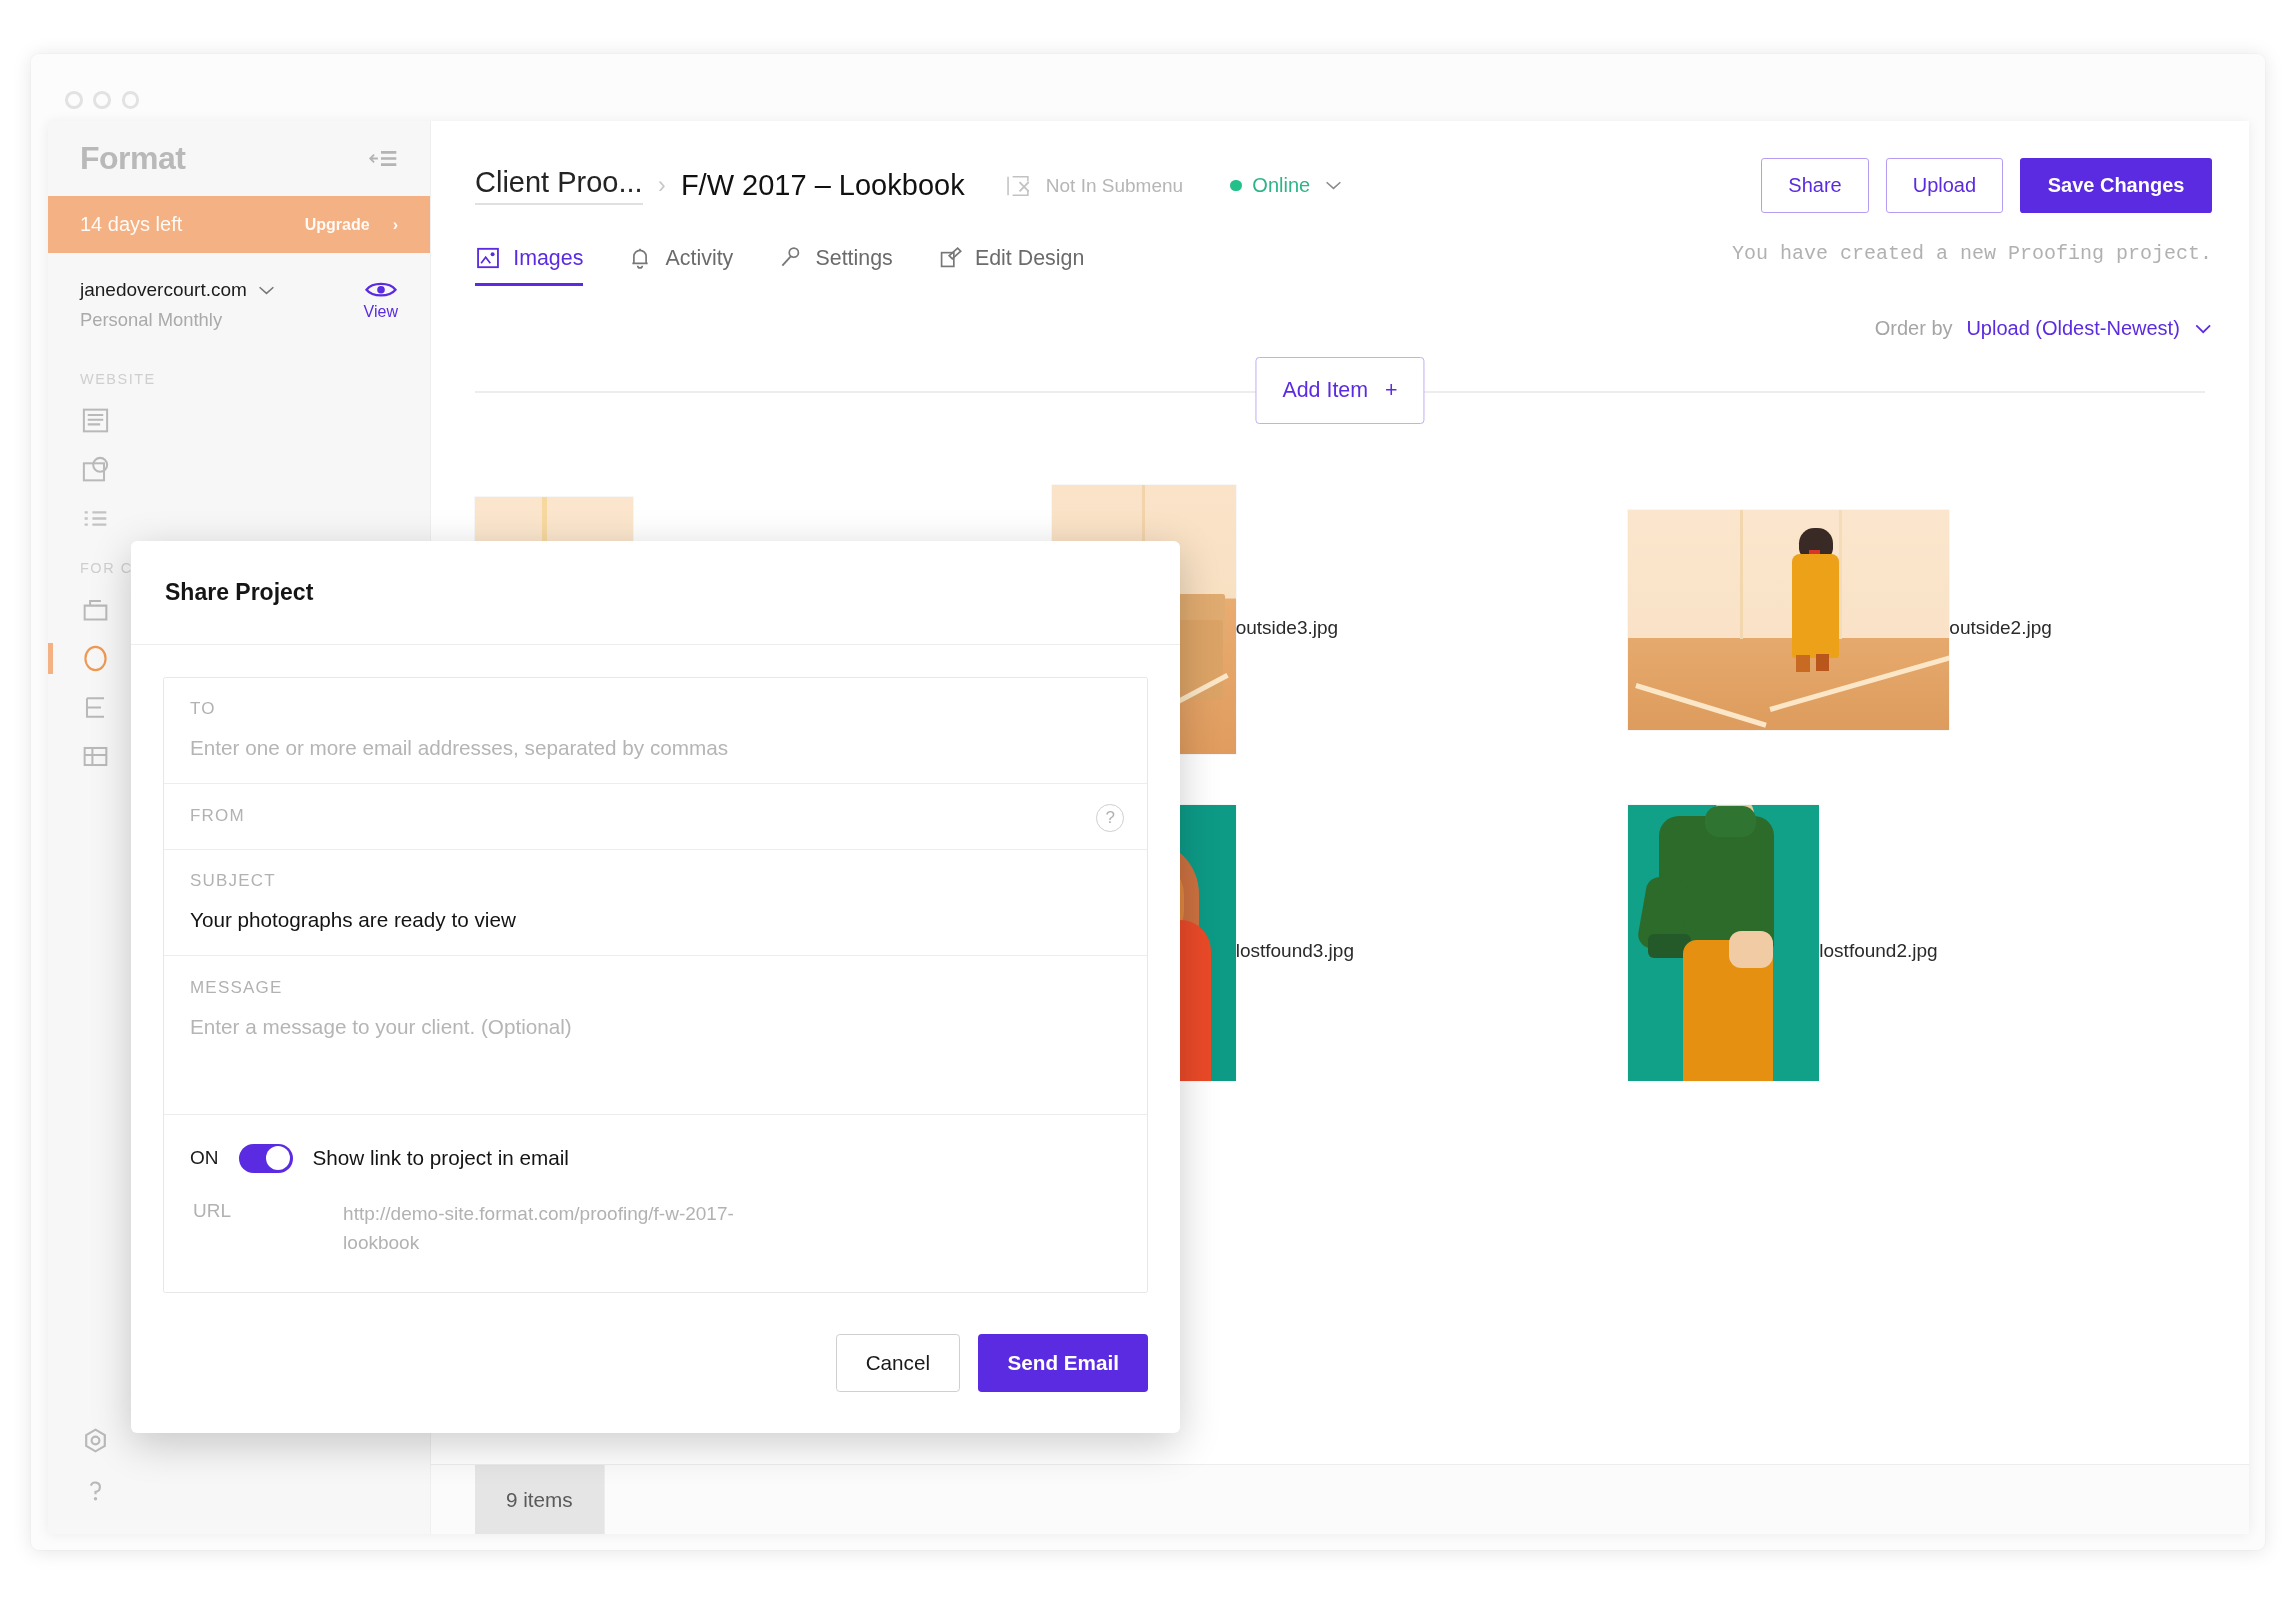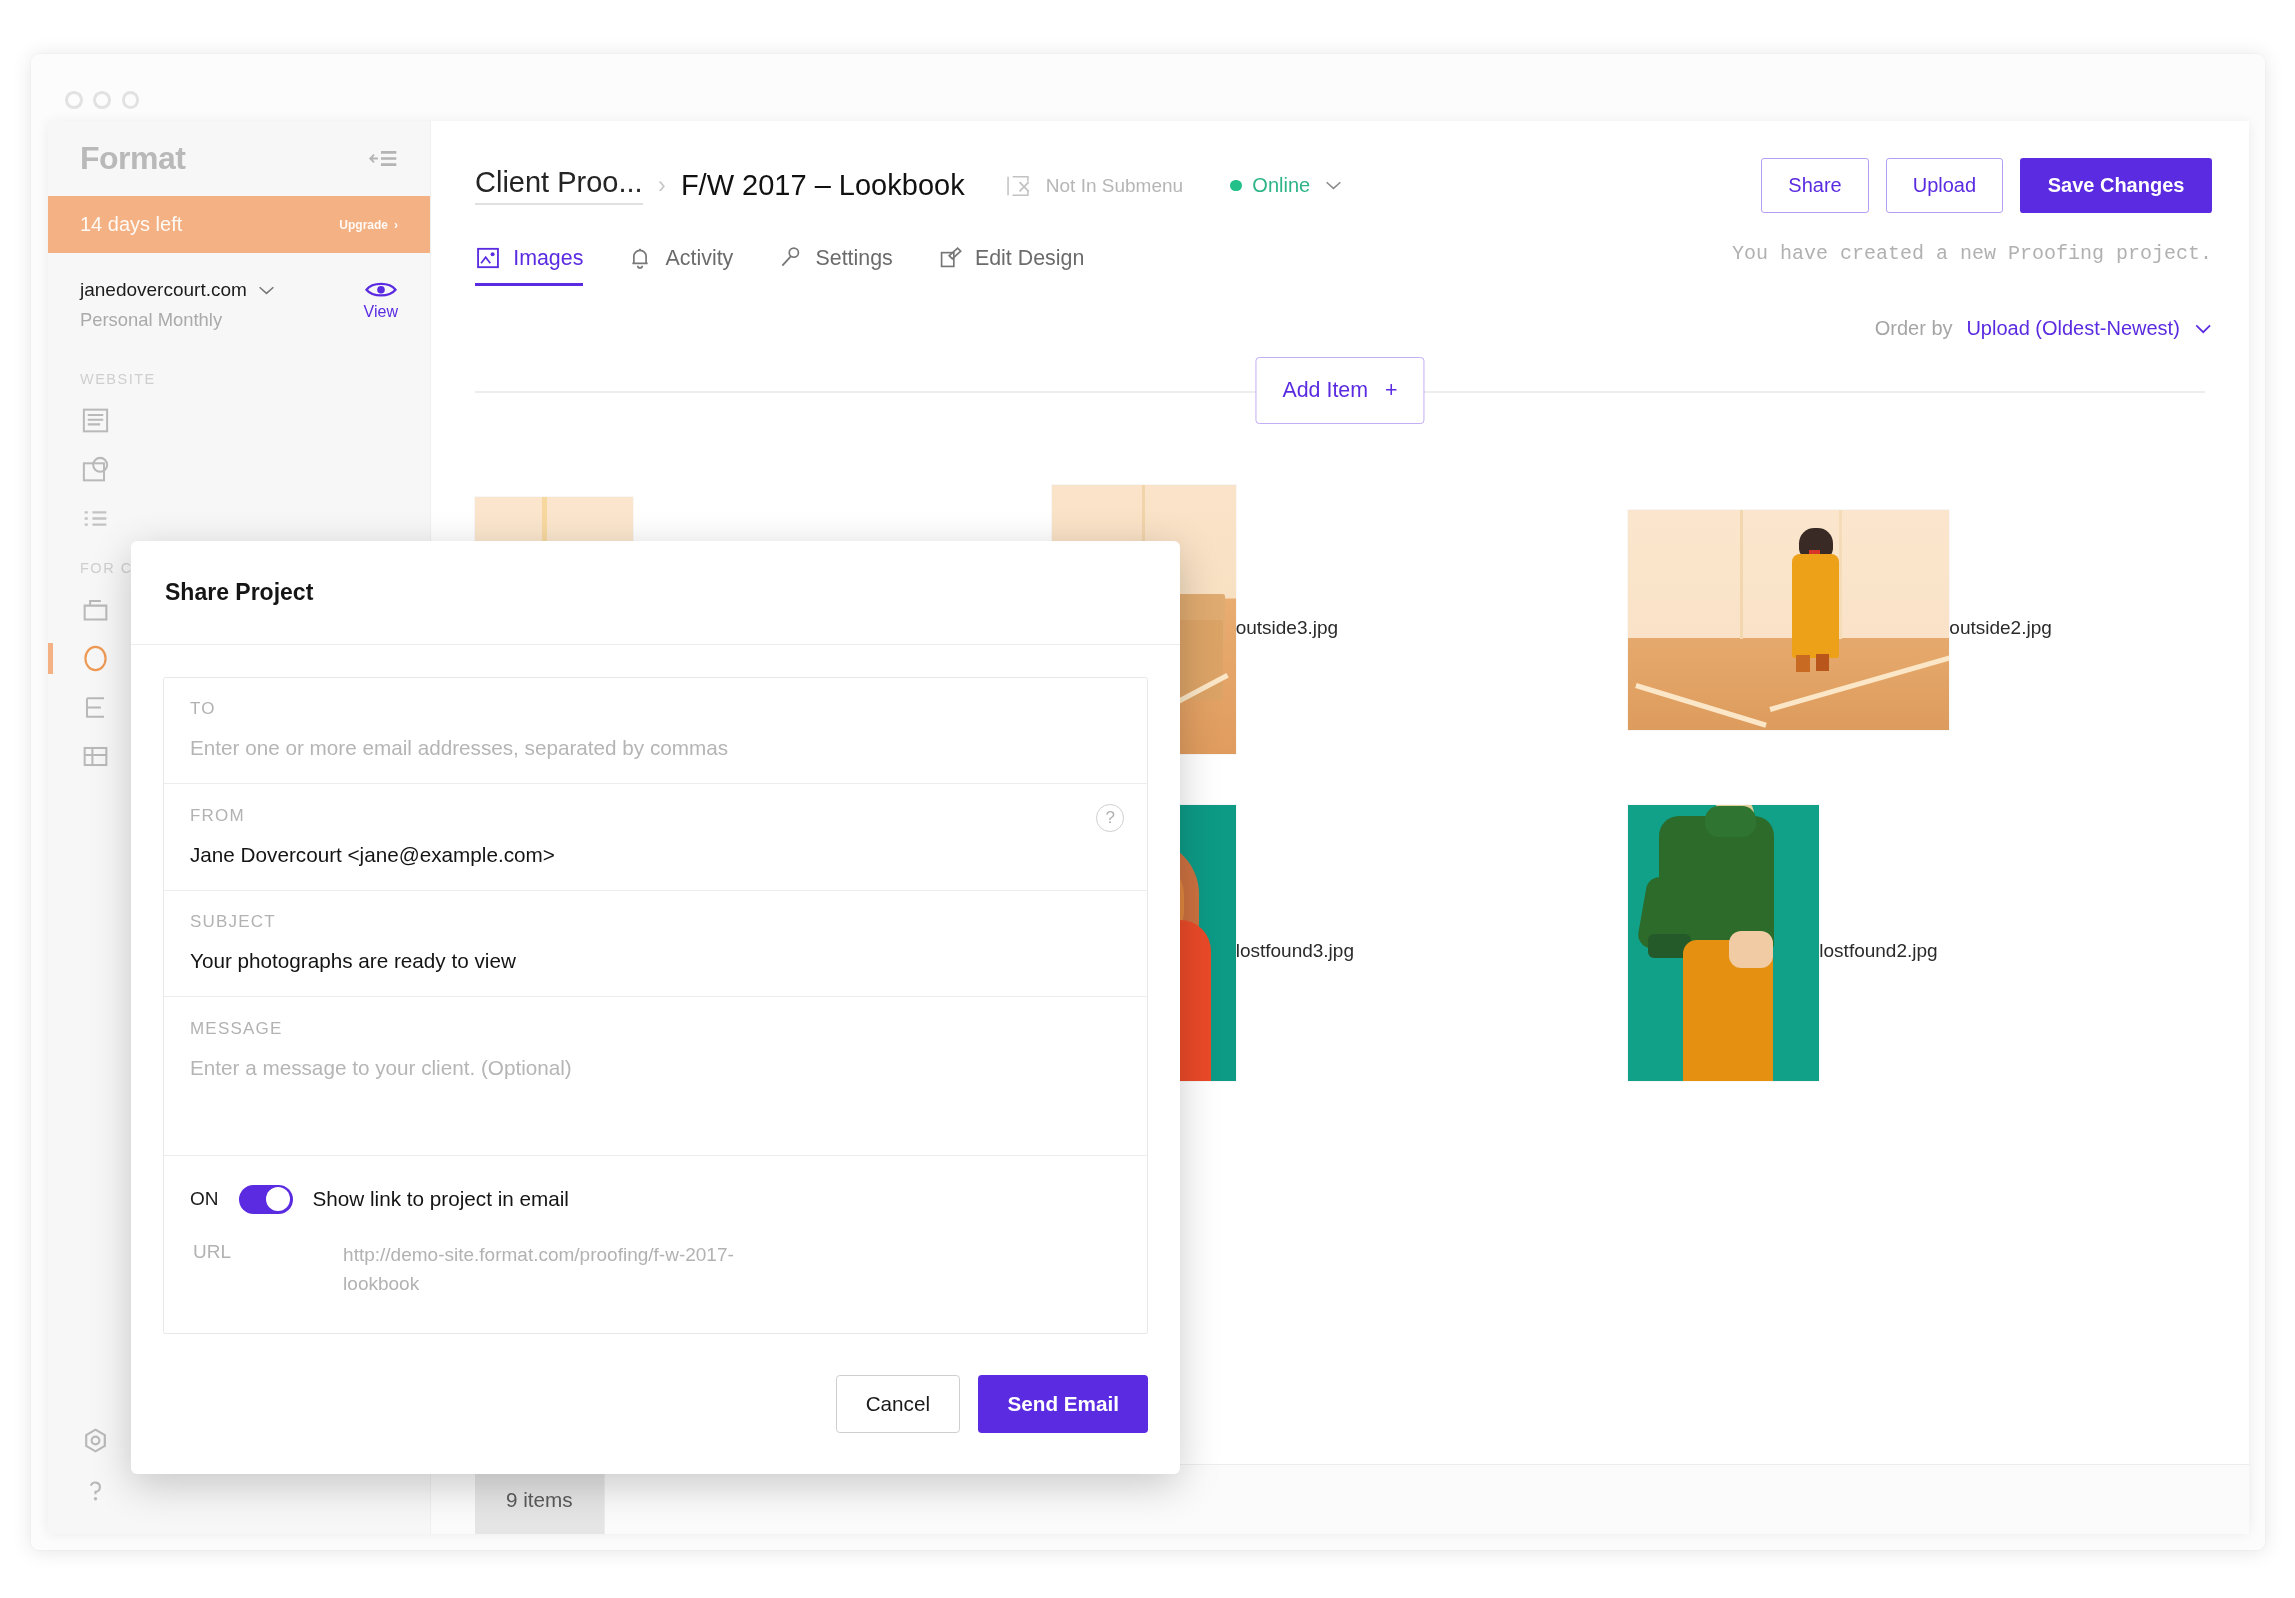--- a/index.html
+++ b/index.html
@@ -56,21 +56,21 @@
     letter-spacing: -0.5px;
   }
   .sb-collapse { display: flex; align-items: center; color: #b4b4b4; }
   .upgrade-bar {
     height: 57px; background: #f4b183;
     display: flex; align-items: center; justify-content: space-between;
     padding: 0 32px;
     color: #fffaf6;
   }
   .upgrade-days { font-size: 20px; font-weight: 400; }
-  .upgrade-link { font-size: 12px; font-weight: 700; display: flex; align-items: center; gap: 6px; }
+  .upgrade-link { font-size: 16px; font-weight: 700; display: flex; align-items: center; gap: 23px; }
   .sb-site {
     padding: 26px 32px 23px 32px;
     display: flex; align-items: flex-start; justify-content: space-between;
   }
   .sb-site-name { font-size: 19px; color: #1c1c1c; display:flex; align-items:center; gap: 10.7px; }
   .sb-site-plan { font-size: 18.4px; color: #aaaaaa; margin-top: 7.7px; }
   .sb-view { text-align: center; color: #5a2be0; }
   .sb-view-label { font-size: 16px; margin-top: 3.1px; }
   .sb-section-label {
     font-size: 14.5px; letter-spacing: 1.5px; color: #cfcfcf;
@@ -516,21 +516,20 @@
       <div class="modal-body">
         <div class="form-box">
 
           <div class="field">
             <div class="field-label">TO</div>
             <div class="field-placeholder">Enter one or more email addresses, separated by commas</div>
           </div>
 
           <div class="field">
             <div class="field-label">FROM</div>
-            <div class="field-value">Jane Dovercourt &lt;jane@example.com&gt;</div>
             <div class="help-badge">?</div>
           </div>
 
           <div class="field">
             <div class="field-label">SUBJECT</div>
             <div class="field-value">Your photographs are ready to view</div>
           </div>
 
           <div class="field" style="padding-bottom:75px;">
             <div class="field-label">MESSAGE</div>

